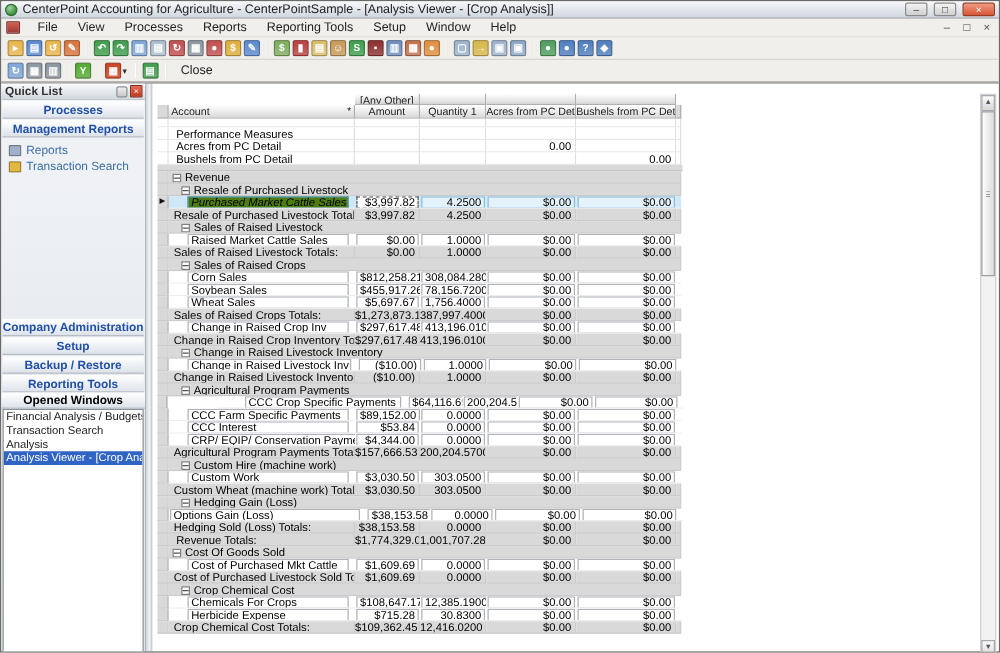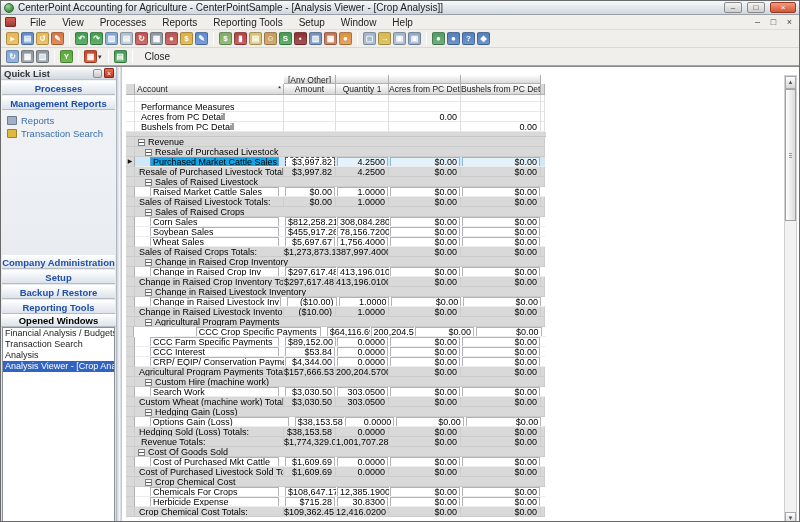--- a/index.html
+++ b/index.html
@@ -70,21 +70,21 @@
   .gray .c{background:#d9d9d9;border-right:1px solid rgba(0,0,0,.05);border-bottom:1px solid #cbcbcb;}
   .num{text-align:right;padding-right:3px;}
   .cbox{display:inline-block;width:7px;height:7px;border:1px solid #808080;background:#fff;vertical-align:-1px;
      background-image:linear-gradient(#555,#555);background-size:5px 1px;background-position:center;background-repeat:no-repeat;margin-right:3px;}
   .detail{background:#fff;}
   .detail .dc{border-bottom:1px solid #ededed;background:#fff;display:flex;}
   .box{flex:1;border:1px solid #aeb4ba;background:#fff;margin:0 1px;padding:0 2px;height:10px;line-height:9px;}
   .box.num{padding-right:2px;}
   .accbox{flex:1;border:1px solid #aeb4ba;background:#fff;margin-right:5px;padding-left:2px;height:10px;line-height:9px;}
   .detail.sel .dc{background:#cfe8f8;}
-  .detail.sel .accbox{background:#0ea5e9;border-color:#5a9fd4;}
+  .detail.sel .accbox{background:#4d7c0f;border-color:#5a9fd4;font-style:italic;}
   .detail.sel .box{background:#e4f2fc;border-color:#8abcde;}
   .detail.sel .box.focus{background:#fff;border:1px dashed #555;}
   .acc-hdr{display:flex;align-items:center;text-align:left;padding:0 2px;}
   .acc-hdr .lab{flex:1;text-align:left;}
   .marker{font-size:8px;color:#111;}
   
   .vsb{position:absolute;right:2px;top:8px;bottom:0;width:13px;background:#f2f2f2;border:1px solid #d0d0d0;}
   .vsb .arr{height:13px;background:linear-gradient(#fdfdfd,#d6d6d6);border:1px solid #a8a8b0;
      font-size:6px;line-height:11px;text-align:center;color:#555;}
   .vsb .arr.dn{position:absolute;bottom:0;left:0;right:0;}
@@ -409,24 +409,20 @@
           </div>
           <div class="row gray">
             <div class="c selcell" style="width: 9px;"></div>
             <div class="c " style="width: 149px; padding-left: 4px;">Sales of Raised Crops Totals:</div>
             <div class="c num" style="width: 52px;">$1,273,873.14</div>
             <div class="c num" style="width: 53px;">387,997.4000</div>
             <div class="c num" style="width: 72px;">$0.00</div>
             <div class="c num" style="width: 80px;">$0.00</div>
             <div class="c " style="width: 4px;"></div>
           </div>
-          <div class="row gray">
-            <div class="c selcell" style="width: 9px;"></div>
-            <div class="c " style="width: 410px; padding-left: 10px;"><span class="cbox"></span><span>Change in Raised Crop Inventory</span></div>
-          </div>
           <div class="row detail">
             <div class="c selcell" style="width: 9px;"></div>
             <div class="c dc" style="width: 149px; padding-left: 15px;">
               <div class="accbox">Change in Raised Crop Inv</div>
             </div>
             <div class="c dc" style="width: 52px;">
               <div class="box num">$297,617.48</div>
             </div>
             <div class="c dc" style="width: 53px;">
               <div class="box num">413,196.0100</div>
@@ -569,21 +565,21 @@
             <div class="c num" style="width: 80px;">$0.00</div>
             <div class="c " style="width: 4px;"></div>
           </div>
           <div class="row gray">
             <div class="c selcell" style="width: 9px;"></div>
             <div class="c " style="width: 410px; padding-left: 10px;"><span class="cbox"></span><span>Custom Hire (machine work)</span></div>
           </div>
           <div class="row detail">
             <div class="c selcell" style="width: 9px;"></div>
             <div class="c dc" style="width: 149px; padding-left: 15px;">
-              <div class="accbox">Search Work</div>
+              <div class="accbox">Custom Work</div>
             </div>
             <div class="c dc" style="width: 52px;">
               <div class="box num">$3,030.50</div>
             </div>
             <div class="c dc" style="width: 53px;">
               <div class="box num">303.0500</div>
             </div>
             <div class="c dc" style="width: 72px;">
               <div class="box num">$0.00</div>
             </div>
@@ -600,21 +596,21 @@
             <div class="c num" style="width: 72px;">$0.00</div>
             <div class="c num" style="width: 80px;">$0.00</div>
             <div class="c " style="width: 4px;"></div>
           </div>
           <div class="row gray">
             <div class="c selcell" style="width: 9px;"></div>
             <div class="c " style="width: 410px; padding-left: 10px;"><span class="cbox"></span><span>Hedging Gain (Loss)</span></div>
           </div>
           <div class="row detail">
             <div class="c selcell" style="width: 9px;"></div>
-            <div class="c dc" style="width: 164px; padding-left: 15px;">
+            <div class="c dc" style="width: 164px; padding-left: 1px;">
               <div class="accbox">Options Gain (Loss)</div>
             </div>
             <div class="c dc" style="width: 52px;">
               <div class="box num">$38,153.58</div>
             </div>
             <div class="c dc" style="width: 53px;">
               <div class="box num">0.0000</div>
             </div>
             <div class="c dc" style="width: 72px;">
               <div class="box num">$0.00</div>

